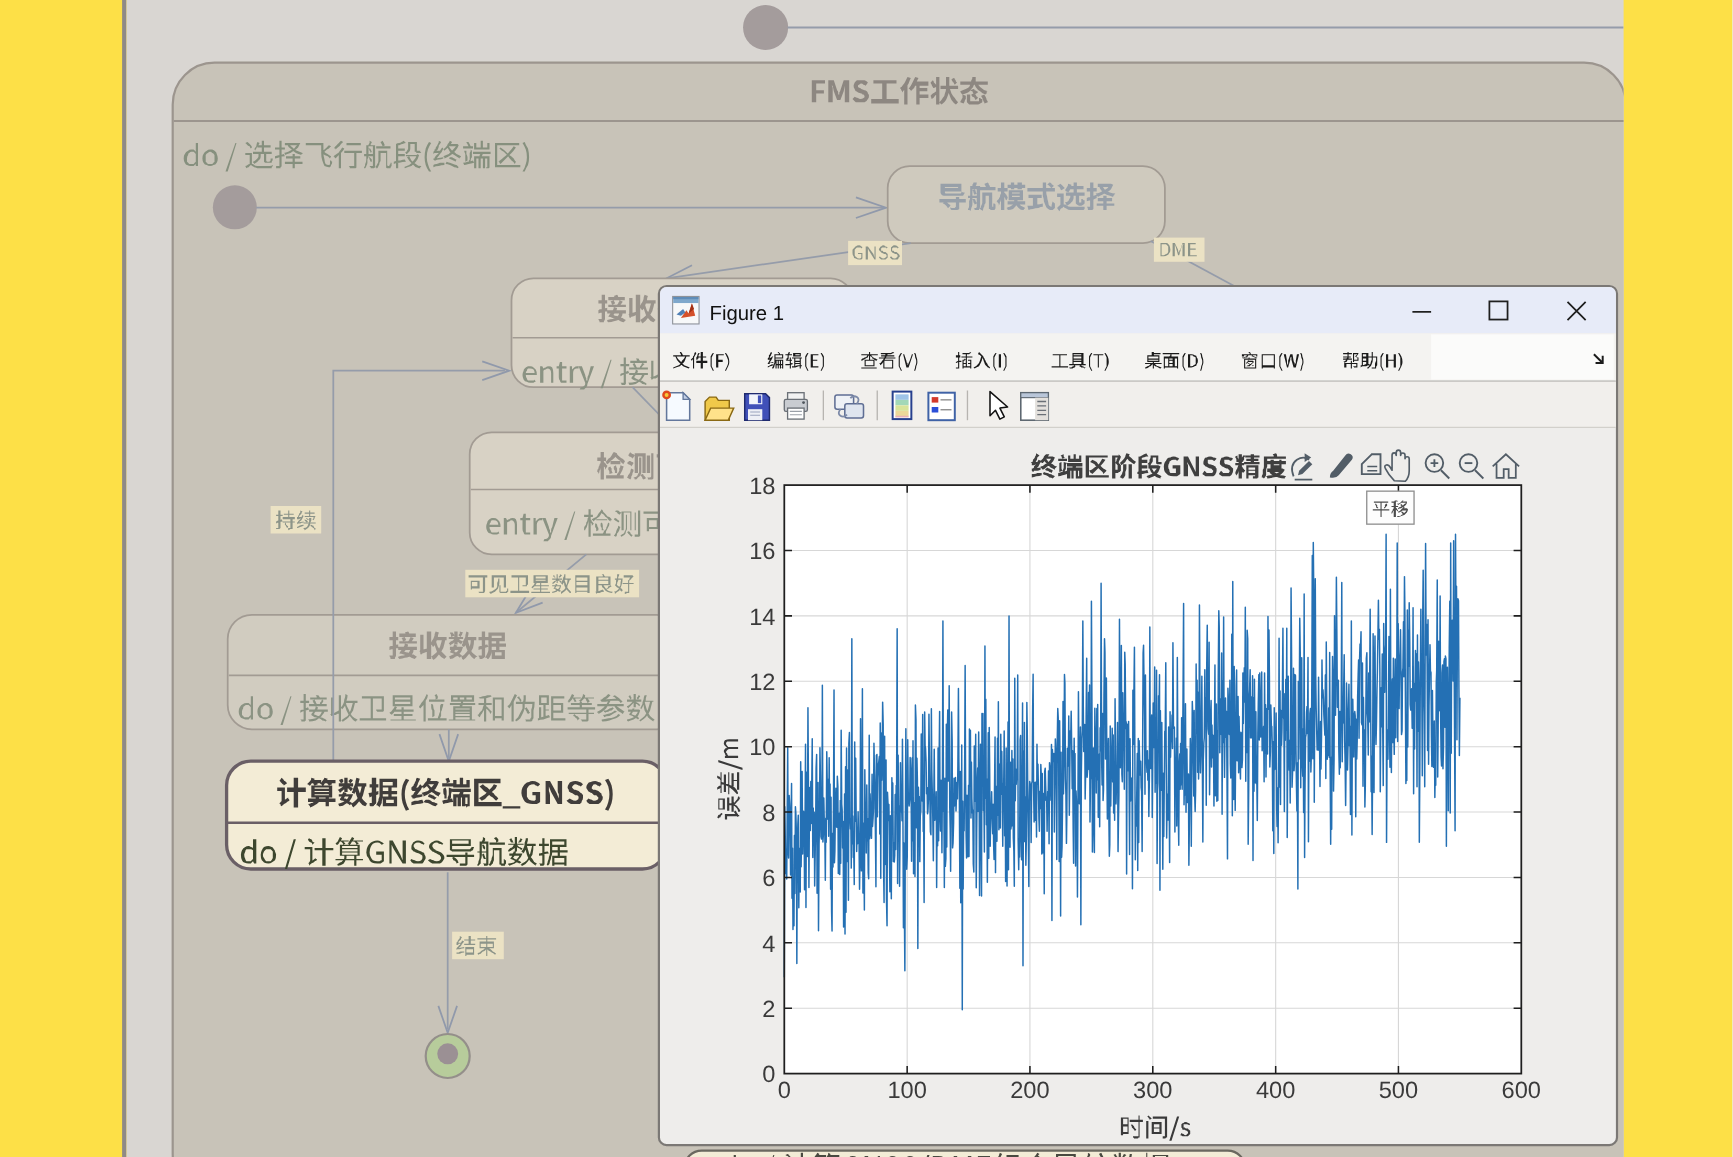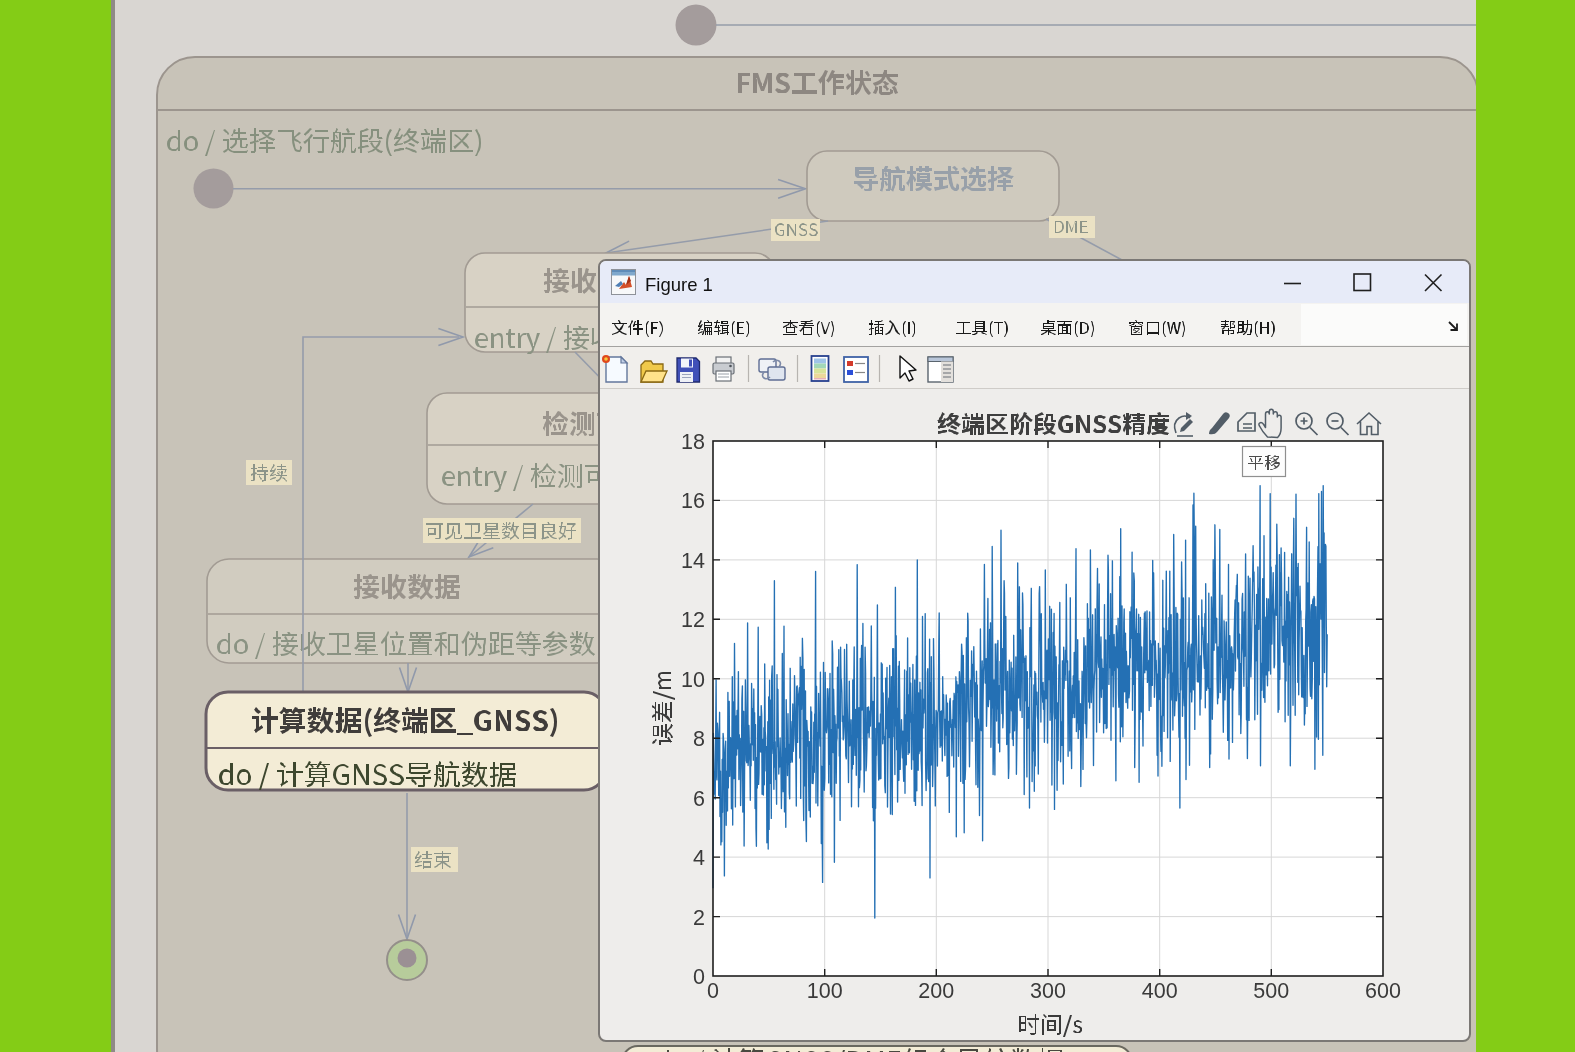--- a/index.html
+++ b/index.html
@@ -1,14 +1,14 @@
 <!DOCTYPE html>
 <html><head><meta charset="utf-8"><style>
 html,body{margin:0;padding:0;}
-#page{position:relative;width:1575px;height:1052px;background:#84cc16;overflow:hidden;font-family:"Liberation Sans",sans-serif;}
+#page{position:relative;width:1575px;height:1052px;background:#fde047;overflow:hidden;font-family:"Liberation Sans",sans-serif;}
 #desk{position:absolute;left:115px;top:0;width:1361px;height:1052px;background:#d9d6d2;overflow:hidden;}
 #leftline{position:absolute;left:111px;top:0;width:4px;height:1052px;background:#8f8a86;}
 #dsvg{position:absolute;left:-115px;top:0;}
 #win{position:absolute;left:598px;top:259px;width:869px;height:779px;border:2px solid #7b7875;border-radius:8px;background:#eeedeb;overflow:hidden;}
 .bar{position:absolute;left:0;width:100%;}
 #tbar{top:0;height:42px;background:#e7ebf8;}
 #mbar{top:42px;height:43px;background:#f4f3f1;border-bottom:1px solid #a3a2a0;}
 #obar{top:86px;height:41px;background:#f1efec;border-bottom:1px solid #cfccc8;}
 #ovl{position:absolute;left:0;top:0;}
 </style></head><body>

